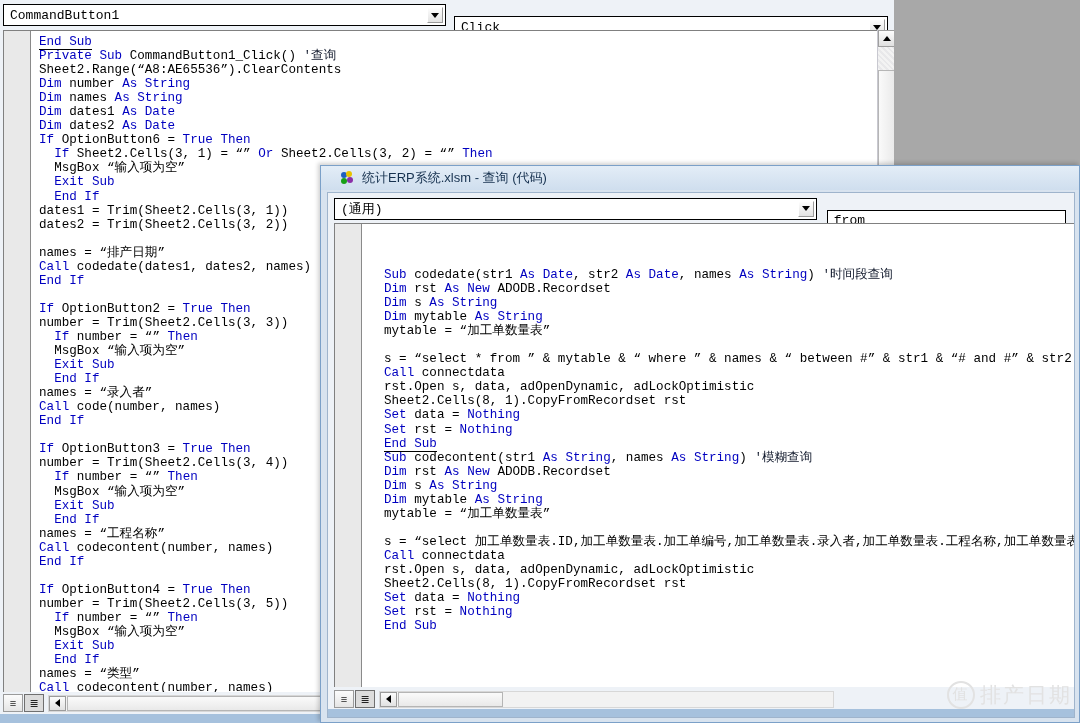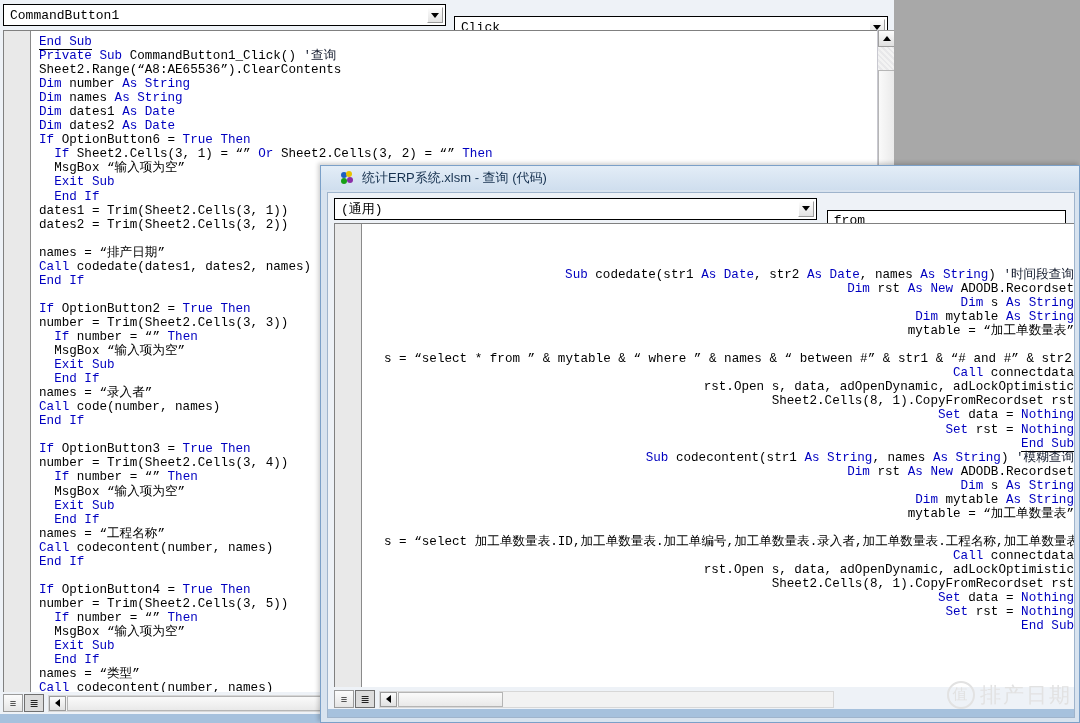--- a/index.html
+++ b/index.html
@@ -163,21 +163,21 @@
     border:1px solid #9fb4cc;
     box-sizing:border-box;
   }
   .fw-combo-row{
     position:absolute;left:0;top:0;width:100%;height:28px;
     display:flex;align-items:center;padding:3px 8px 0 6px;box-sizing:border-box;
   }
   .fw-code-frame{
     position:absolute;left:6px;top:30px;right:0;height:464px;
     background:#fff;border:1px solid #808080;border-right:none;border-bottom:none;
-    box-sizing:border-box;display:flex;text-align:right;
+    box-sizing:border-box;display:flex;
   }
   .fw-hbar{
     position:absolute;left:6px;bottom:8px;width:500px;height:20px;
     display:flex;align-items:center;
   }
   .fw-blue-foot{
     position:absolute;left:0;bottom:0;width:100%;height:8px;background:#a6c1dd;
   }
   .watermark{
     position:absolute;right:8px;bottom:14px;

